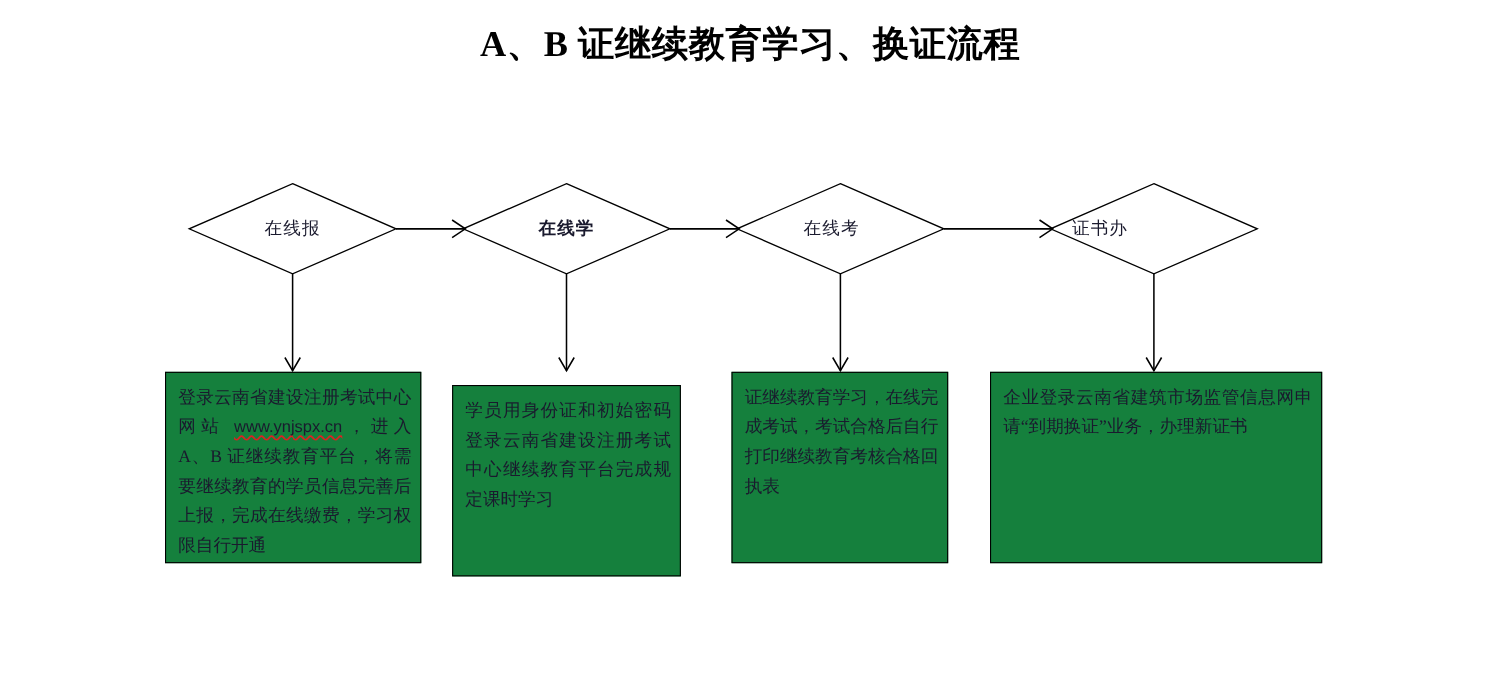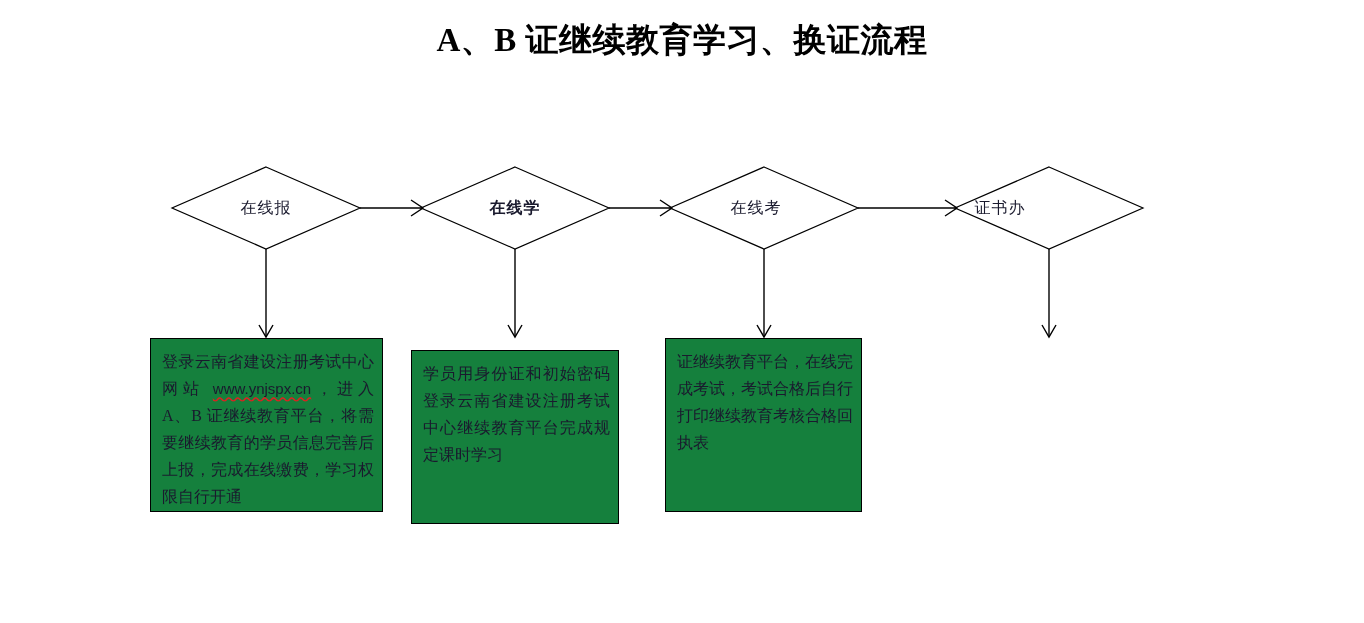--- a/index.html
+++ b/index.html
@@ -153,17 +153,20 @@
 
   <div class="process-box" style="left:150px; top:338px; width:233px; height:174px;">
     <div class="box-text" id="box-1-text">登录云南省建设注册考试中心网站 <span class="url-misspelled">www.ynjspx.cn</span>，进入 A、B 证继续教育平台，将需要继续教育的学员信息完善后上报，完成在线缴费，学习权限自行开通</div>
   </div>
 
   <div class="process-box" style="left:411px; top:338px; width:208px; height:174px;margin-top:12px;">
     <div class="box-text">学员用身份证和初始密码登录云南省建设注册考试中心继续教育平台完成规定课时学习</div>
   </div>
 
   <div class="process-box" style="left:665px; top:338px; width:197px; height:174px;">
-    <div class="box-text">证继续教育平台，在线完成考试，考试合格后自行打印继续教育考核合格回执表</div>
+    <div class="box-text">证继续教育学习，在线完成考试，考试合格后自行打印继续教育考核合格回执表</div>
   </div>
 
+  <div class="process-box" style="left:900px; top:338px; width:302px; height:174px;">
+    <div class="box-text">企业登录云南省建筑市场监管信息网申请“到期换证”业务，办理新证书</div>
+  </div>
 
 </div>
 
 </body></html>

